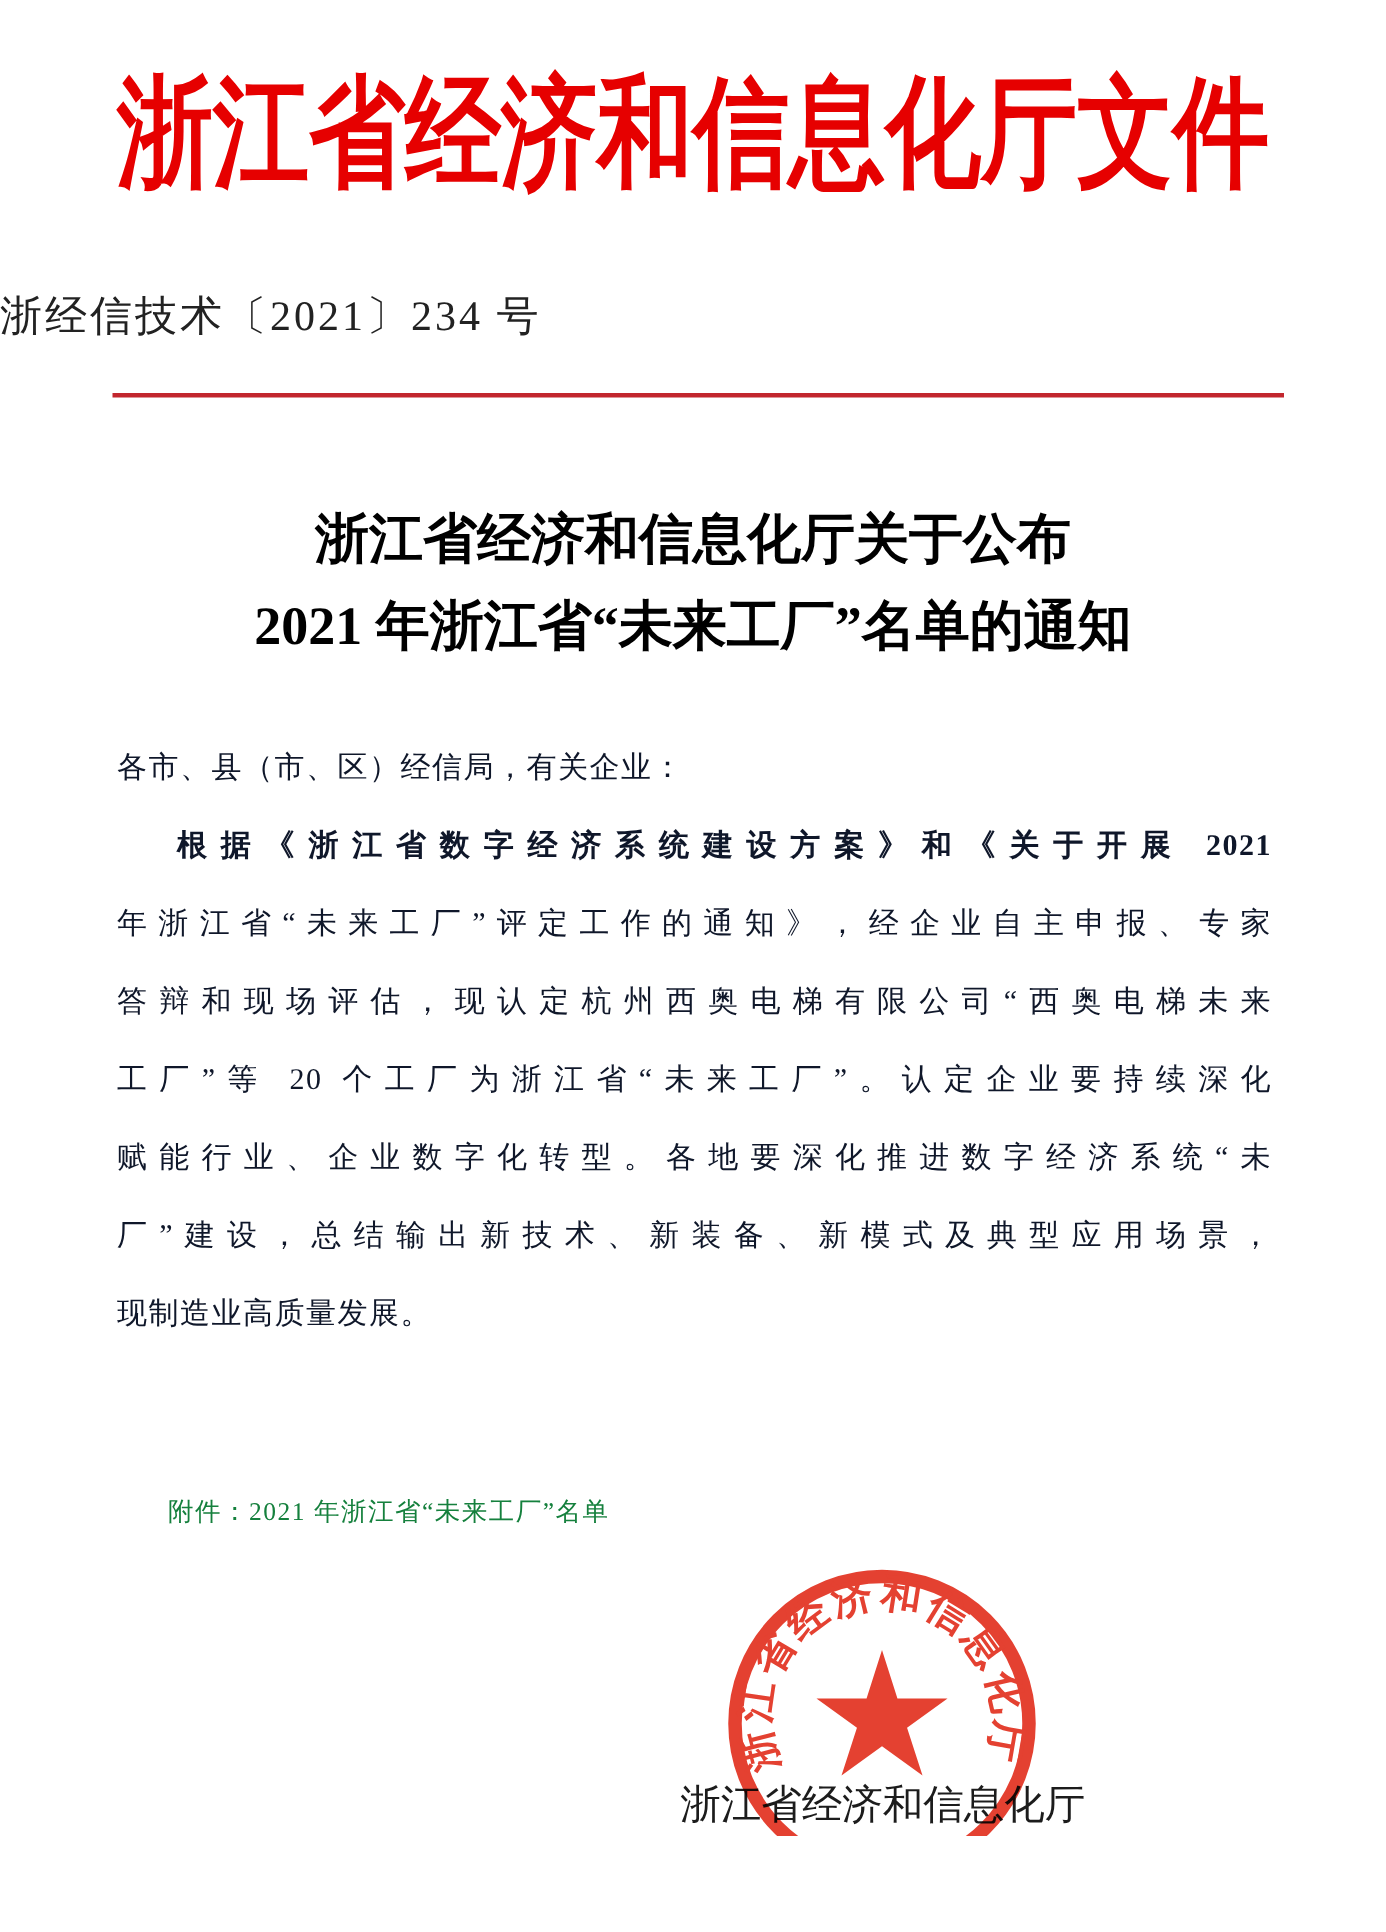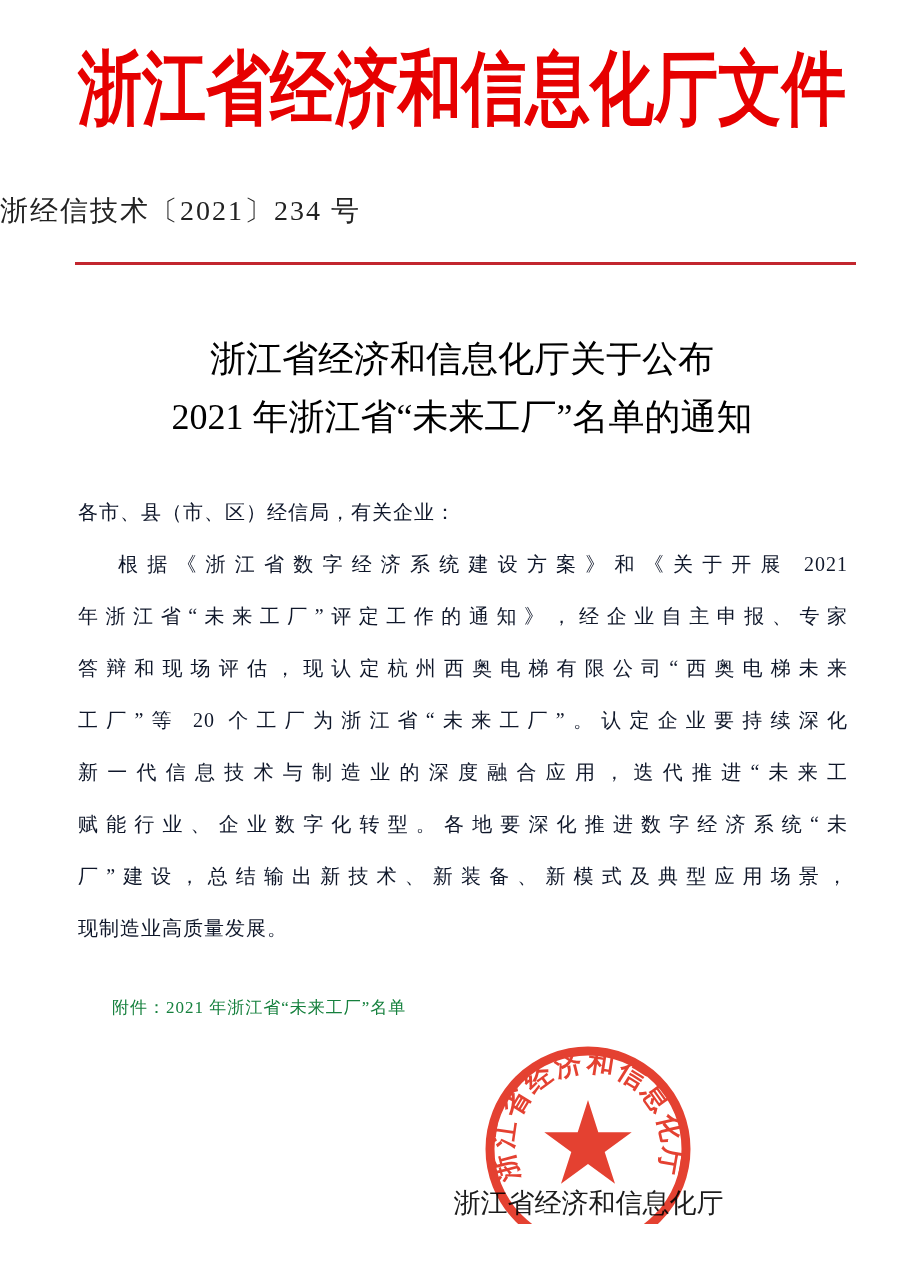--- a/index.html
+++ b/index.html
@@ -30,41 +30,41 @@
     letter-spacing:2px;
     white-space:nowrap;
   }
   .red-rule{
     position:absolute;top:262px;left:75px;width:781px;height:3px;
     background:#c2262e;
   }
   .doc-title{
     position:absolute;top:330px;left:0;width:924px;
     text-align:center;
-    font-size:36px;font-weight:normal;
+    font-size:36px;font-weight:bold;
     line-height:58px;
     color:#000;
     white-space:nowrap;
   }
   .body-text{
     position:absolute;top:486px;left:78px;width:770px;
     font-size:20px;
     color:#0f172a;
   }
   .body-line{
     line-height:52px;height:52px;
     letter-spacing:1px;
     white-space:nowrap;
   }
   .body-line.stretch{
     text-align:justify;
     text-align-last:justify;
     white-space:normal;
   }
-  .body-line.indent{ text-indent:2em; }
+  .body-line.indent{ text-indent:2em;font-weight:bold; }
   .attachment-line{
     position:absolute;top:996px;left:78px;width:770px;
     font-size:17px;letter-spacing:1px;
     text-indent:2em;
     color:#15803d;
     white-space:nowrap;
   }
   .signature-block{
     position:absolute;top:1185px;left:416px;width:345px;
     text-align:center;
@@ -108,21 +108,20 @@
     <div>浙江省经济和信息化厅关于公布</div>
     <div>2021 年浙江省“未来工厂”名单的通知</div>
   </div>
 
   <div class="body-text">
     <div class="body-line">各市、县（市、区）经信局，有关企业：</div>
     <div class="body-line stretch indent">根据《浙江省数字经济系统建设方案》和《关于开展 2021</div>
     <div class="body-line stretch">年浙江省“未来工厂”评定工作的通知》，经企业自主申报、专家</div>
     <div class="body-line stretch">答辩和现场评估，现认定杭州西奥电梯有限公司“西奥电梯未来</div>
     <div class="body-line stretch">工厂”等 20 个工厂为浙江省“未来工厂”。认定企业要持续深化</div>
-    <div class="body-line stretch">新一代信息技术与制造业的深度融合应用，迭代推进“未来工</div>
     <div class="body-line stretch">赋能行业、企业数字化转型。各地要深化推进数字经济系统“未</div>
     <div class="body-line stretch">厂”建设，总结输出新技术、新装备、新模式及典型应用场景，</div>
     <div class="body-line">现制造业高质量发展。</div>
   </div>
 
   <div class="attachment-line">附件：2021 年浙江省“未来工厂”名单</div>
 
   <div class="signature-block">
     <div class="agency">浙江省经济和信息化厅</div>
     <div class="date">2021年12月31日</div>

